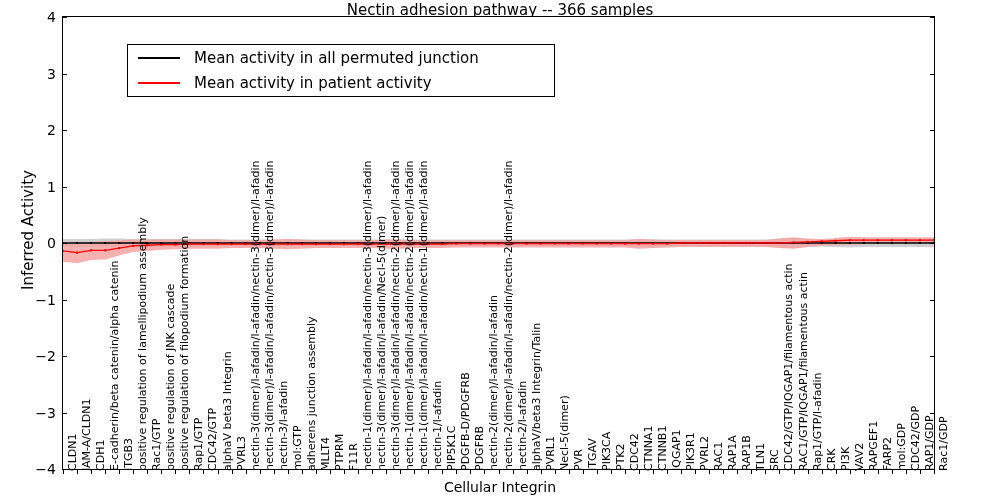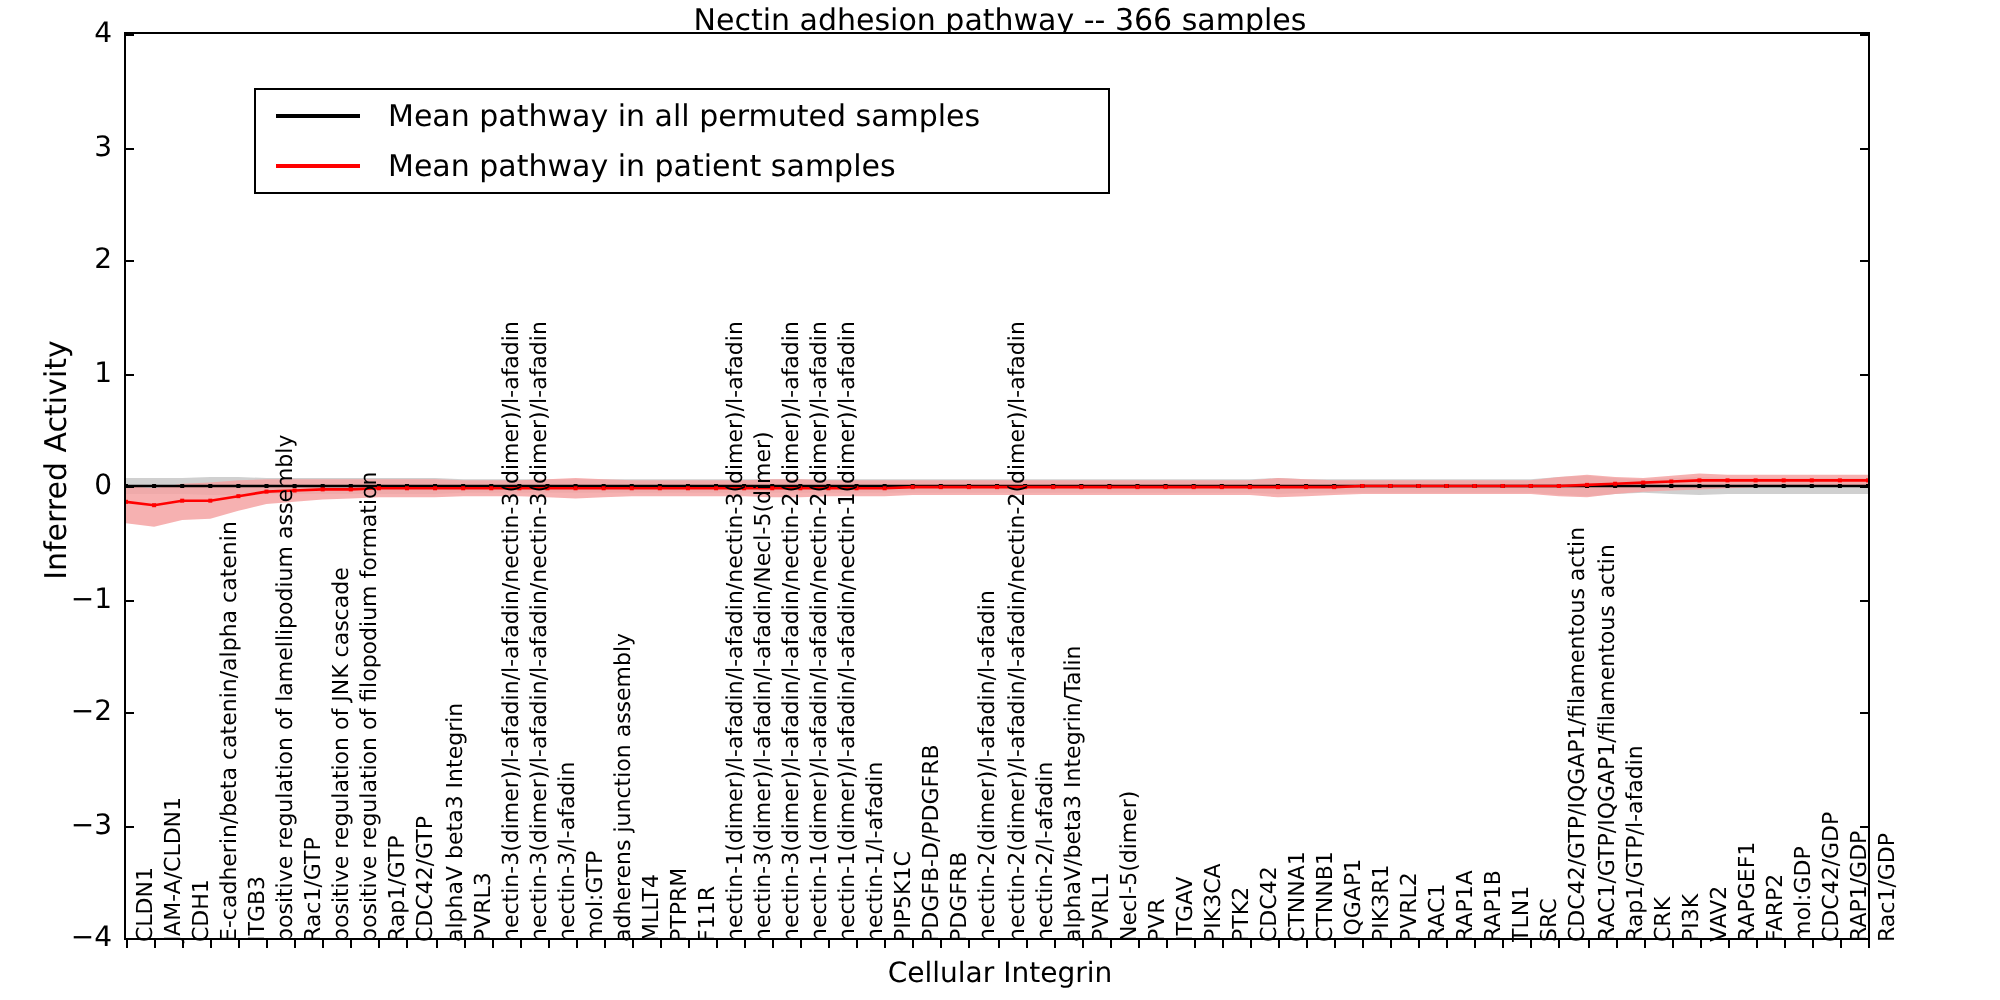--- a/index.html
+++ b/index.html
@@ -298,25 +298,25 @@
           <rect x="827.85" y="222.18" width="2" height="2" fill="#ff0000"></rect>
           <rect x="841.90" y="222.18" width="2" height="2" fill="#ff0000"></rect>
           <rect x="855.95" y="222.18" width="2" height="2" fill="#ff0000"></rect>
           <rect x="870.00" y="222.18" width="2" height="2" fill="#ff0000"></rect>
         </g>
     </svg>
 
     <div id="legend">
       <div class="legend-row r0">
         <span class="legend-swatch" style="background:#000"></span>
-        <span class="legend-text">Mean pathway in all permuted samples</span>
+        <span class="legend-text">Mean activity in all permuted junction</span>
       </div>
       <div class="legend-row r1">
         <span class="legend-swatch" style="background:#f00"></span>
-        <span class="legend-text">Mean pathway in patient samples</span>
+        <span class="legend-text">Mean activity in patient activity</span>
       </div>
     </div>
   </div>
 
   <div id="xticks-layer">
       <div class="xtick-mark" style="left: 63px;"></div>
       <div class="xtick-label" style="left: 67px;">CLDN1</div>
       <div class="xtick-mark" style="left: 77.0484px;"></div>
       <div class="xtick-label" style="left: 81.0484px;">JAM-A/CLDN1</div>
       <div class="xtick-mark" style="left: 91.0968px;"></div>

